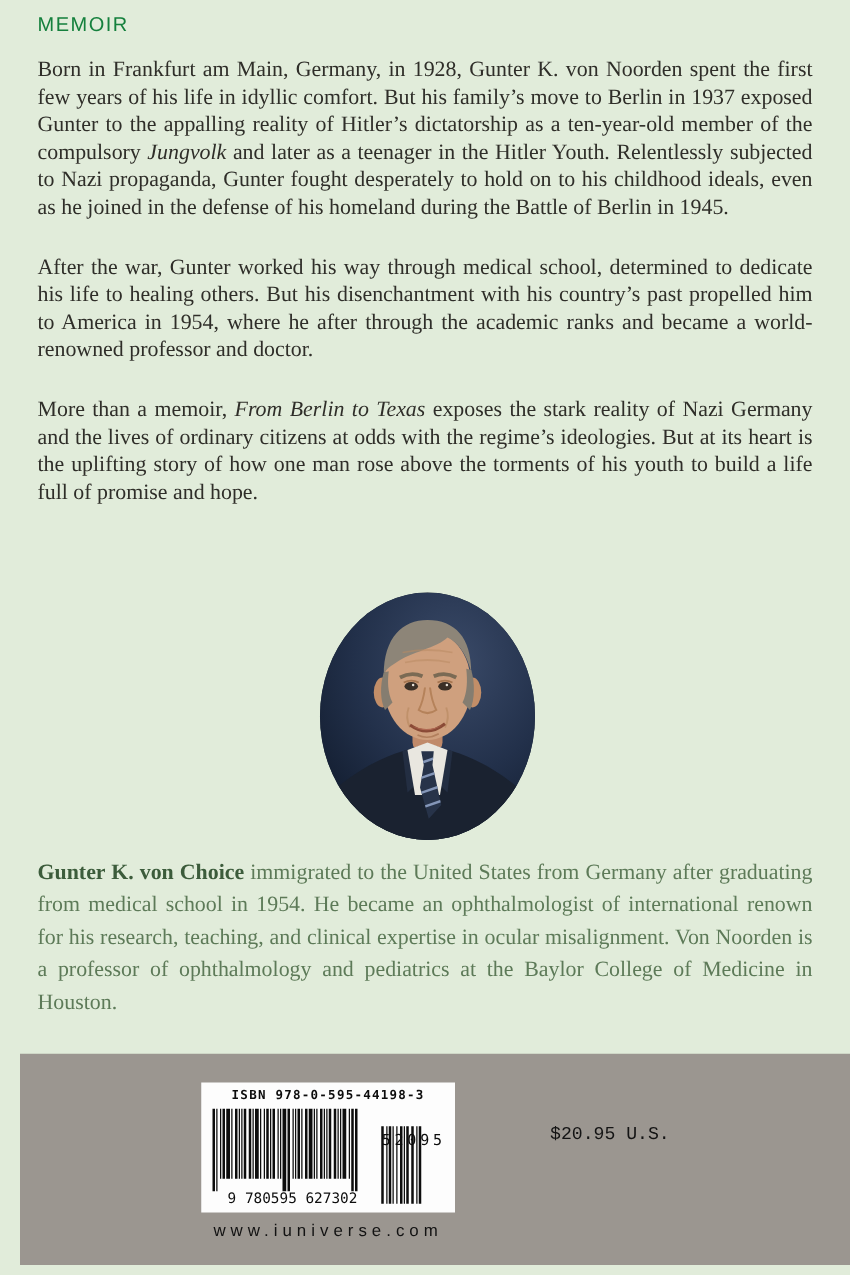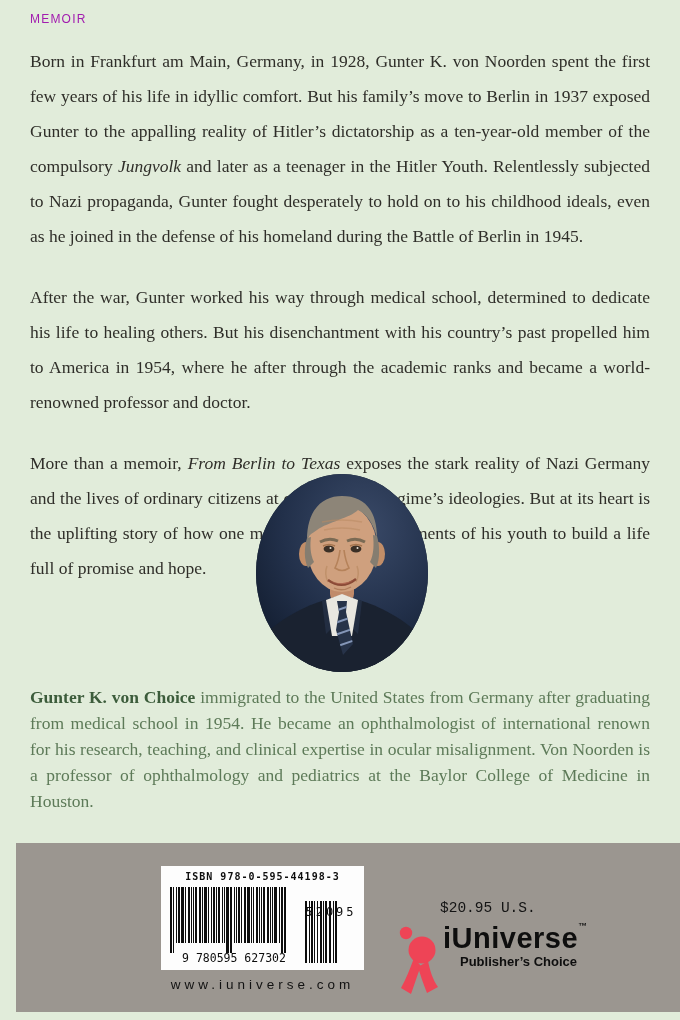--- a/index.html
+++ b/index.html
@@ -8,25 +8,25 @@
   }
   html,body{margin:0;padding:0;background:#777;}
   .page{
     position:relative; width:680px; height:1020px; margin:0 auto;
     background:var(--background); overflow:hidden;
     font-family:"Liberation Serif","DejaVu Serif",serif;
   }
   .memoir{
     position:absolute; left:30px; top:12px;
     font-family:"Liberation Sans","DejaVu Sans",sans-serif;
-    font-size:12px; letter-spacing:1.2px; color:#a21caf;
+    font-size:16px; letter-spacing:1.2px; color:#15803d;
   }
   .copy{position:absolute; left:30px; top:44px; width:620px;}
   .copy p{
-    margin:0 0 26px 0; font-size:17.5px; line-height:35px;
+    margin:0 0 26px 0; font-size:17.5px; line-height:22px;
     text-align:justify; color:var(--body-text);
   }
   .portrait{
     position:absolute; left:256px; top:474px; width:172px; height:198px;
     border-radius:50%; overflow:hidden; background:#16202f;
   }
   .portrait svg{display:block;}
   .bio{
     position:absolute; left:30px; top:684px; width:620px;
     font-size:17.5px; line-height:26px; text-align:justify; color:var(--bio-text);
@@ -154,31 +154,15 @@
   <div class="footer">
     <div class="barcode-box">
       <div class="isbn">ISBN 978-0-595-44198-3</div>
       <div class="main-bars" id="mainBars"><span style="width: 2px; height: 66px; margin-right: 1px;"></span><span style="width: 1px; height: 66px; margin-right: 2px;"></span><span style="width: 1px; height: 56px; margin-right: 1px;"></span><span style="width: 2px; height: 56px; margin-right: 1px;"></span><span style="width: 3px; height: 56px; margin-right: 1px;"></span><span style="width: 1px; height: 56px; margin-right: 2px;"></span><span style="width: 2px; height: 56px; margin-right: 1px;"></span><span style="width: 1px; height: 56px; margin-right: 1px;"></span><span style="width: 1px; height: 56px; margin-right: 1px;"></span><span style="width: 2px; height: 56px; margin-right: 2px;"></span><span style="width: 2px; height: 56px; margin-right: 1px;"></span><span style="width: 1px; height: 56px; margin-right: 1px;"></span><span style="width: 3px; height: 56px; margin-right: 1px;"></span><span style="width: 1px; height: 56px; margin-right: 2px;"></span><span style="width: 1px; height: 56px; margin-right: 1px;"></span><span style="width: 2px; height: 56px; margin-right: 1px;"></span><span style="width: 1px; height: 56px; margin-right: 1px;"></span><span style="width: 2px; height: 56px; margin-right: 2px;"></span><span style="width: 1px; height: 56px; margin-right: 1px;"></span><span style="width: 1px; height: 56px; margin-right: 1px;"></span><span style="width: 3px; height: 66px; margin-right: 1px;"></span><span style="width: 2px; height: 66px; margin-right: 2px;"></span><span style="width: 1px; height: 56px; margin-right: 1px;"></span><span style="width: 1px; height: 56px; margin-right: 1px;"></span><span style="width: 2px; height: 56px; margin-right: 1px;"></span><span style="width: 1px; height: 56px; margin-right: 2px;"></span><span style="width: 2px; height: 56px; margin-right: 1px;"></span><span style="width: 3px; height: 56px; margin-right: 1px;"></span><span style="width: 1px; height: 56px; margin-right: 1px;"></span><span style="width: 1px; height: 56px; margin-right: 2px;"></span><span style="width: 2px; height: 56px; margin-right: 1px;"></span><span style="width: 1px; height: 56px; margin-right: 1px;"></span><span style="width: 1px; height: 56px; margin-right: 1px;"></span><span style="width: 2px; height: 56px; margin-right: 2px;"></span><span style="width: 2px; height: 56px; margin-right: 1px;"></span><span style="width: 1px; height: 56px; margin-right: 1px;"></span><span style="width: 1px; height: 56px; margin-right: 1px;"></span><span style="width: 3px; height: 56px; margin-right: 2px;"></span><span style="width: 1px; height: 56px; margin-right: 1px;"></span><span style="width: 2px; height: 66px; margin-right: 1px;"></span><span style="width: 2px; height: 66px; margin-right: 1px;"></span></div>
       <div class="main-digits">9 780595 627302</div>
       <div class="supp-digits">52095</div>
       <div class="supp-bars" id="suppBars"><span style="width: 2px; height: 62px; margin-right: 2px;"></span><span style="width: 1px; height: 62px; margin-right: 1px;"></span><span style="width: 2px; height: 62px; margin-right: 1px;"></span><span style="width: 1px; height: 62px; margin-right: 2px;"></span><span style="width: 1px; height: 62px; margin-right: 2px;"></span><span style="width: 2px; height: 62px; margin-right: 1px;"></span><span style="width: 1px; height: 62px; margin-right: 1px;"></span><span style="width: 2px; height: 62px; margin-right: 2px;"></span><span style="width: 2px; height: 62px; margin-right: 2px;"></span><span style="width: 1px; height: 62px; margin-right: 1px;"></span><span style="width: 2px; height: 62px; margin-right: 1px;"></span></div>
     </div>
     <div class="website">www.iuniverse.com</div>
     <div class="price">$20.95 U.S.</div>
-    <div class="logo">
-      <svg class="ribbon" viewBox="0 0 44 70" xmlns="http://www.w3.org/2000/svg">
-        <g fill="currentColor">
-          <circle cx="9" cy="8" r="6.2"></circle>
-          <circle cx="25" cy="25" r="13.5"></circle>
-          <path d="M17,33 C13,44 9,54 4,63 L14,69 C18,58 21,48 24,41 Z"></path>
-          <path d="M31,36 C33,46 36,55 41,62 L30,68 C26,58 23,49 21,42 Z"></path>
-        </g>
-      </svg>
-      <div class="logo-text">
-        <div>
-          <span class="wordmark">iUniverse</span><span class="tm">™</span>
-        </div>
-        <div class="tagline">Publisher’s Choice</div>
-      </div>
-    </div>
   </div>
 
 </div>
 
 </body></html>

